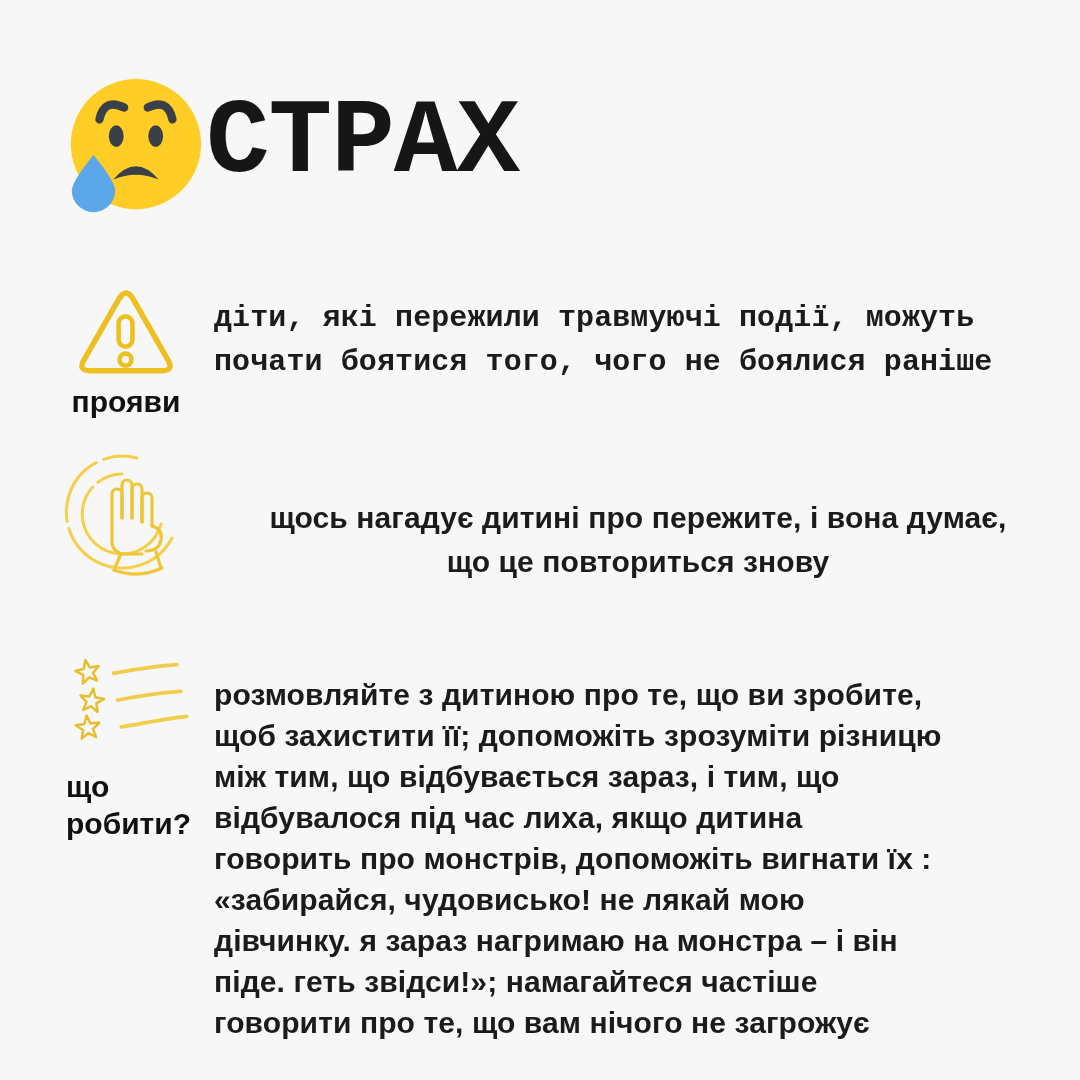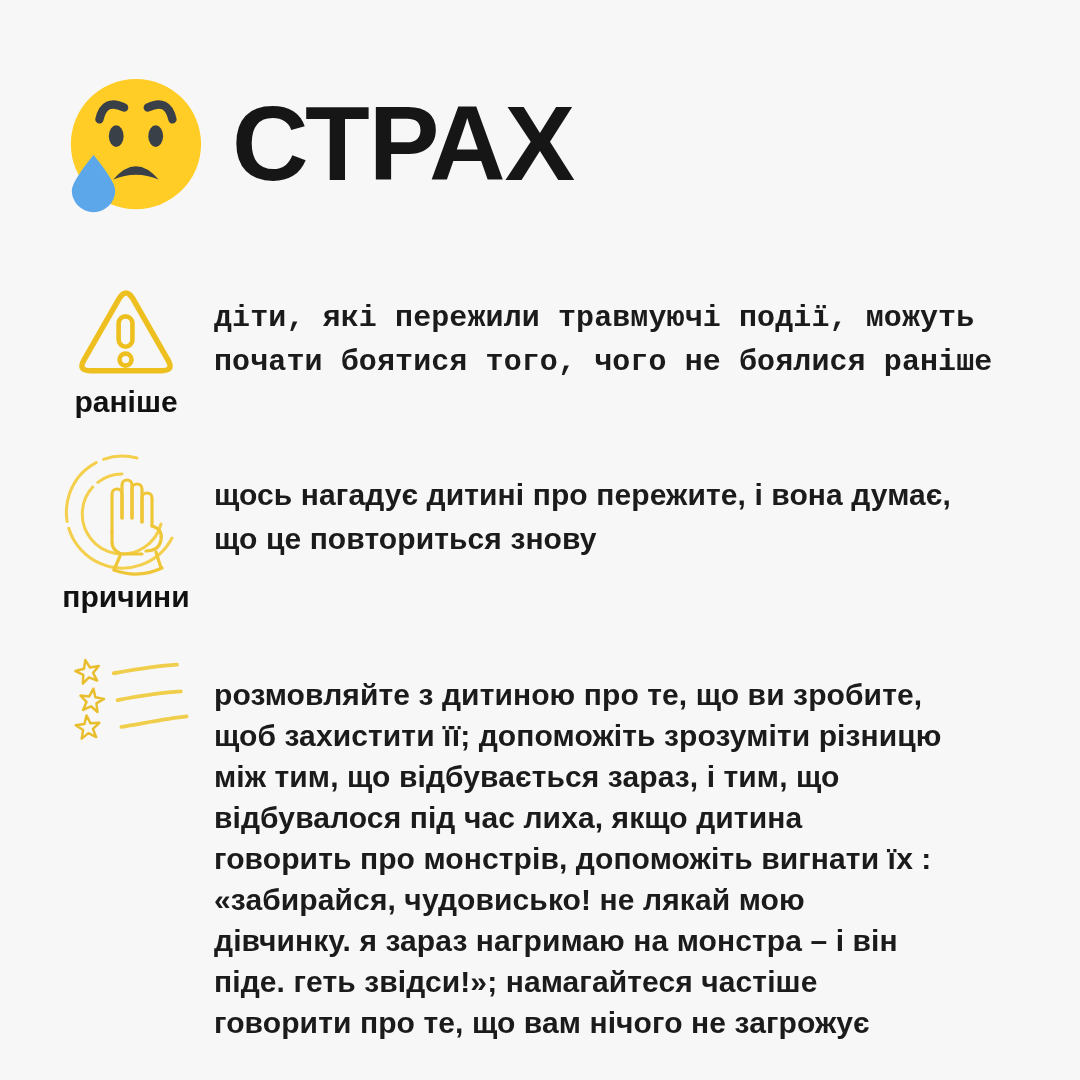--- a/index.html
+++ b/index.html
@@ -14,21 +14,21 @@
     color: #1b1b1b;
   }
 
   
   .header {
     position: absolute;
     top: 74px;
     left: 58px;
     display: flex;
     align-items: center;
-    gap: 26px;
+    font-family: Liberation Mono, monospace;
   }
   .emoji-svg { width: 148px; height: 148px; flex-shrink: 0; }
   .page-title {
     margin: 0;
     font-size: 106px;
     font-weight: 700;
     line-height: 1;
     letter-spacing: -1px;
     color: #161616;
     padding-bottom: 10px;
@@ -65,21 +65,21 @@
     color: #1b1b1b;
     white-space: pre-line;
     letter-spacing: 0.1px;
   }
 
   .row-manifestations { top: 286px; }
   .row-manifestations .body-text { top: 10px; line-height: 44px; font-family: Liberation Mono, monospace; }
   .row-manifestations .section-label { margin-top: 5px; }
 
   .row-causes { top: 452px; }
-  .row-causes .body-text { top: 21px; line-height: 44px; }
+  .row-causes .body-text { top: 44px; line-height: 44px; text-align: center; }
   .row-causes .section-label { margin-top: 2px; }
 
   .row-todo { top: 656px; }
   .row-todo .body-text { top: 18px; line-height: 41px; }
   .row-todo .icon-col { align-items: flex-start; padding-left: 8px; }
   .row-todo .section-label { margin-top: 20px; text-align: left; }
 
   .icon-svg { display: block; }
 </style>
 </head>
@@ -100,21 +100,21 @@
     <h1 class="page-title">СТРАХ</h1>
   </div>
 
   <section class="row row-manifestations">
     <div class="icon-col">
       <svg class="icon-svg" width="112" height="92" viewBox="0 0 112 100" aria-hidden="true">
         <path d="M49,13 q7,-11 14,0 l39,68 q6,11 -7,11 H17 q-13,0 -7,-11 Z" fill="none" stroke="#EEC01F" stroke-width="6" stroke-linejoin="round"></path>
         <rect x="48" y="33" width="15" height="33" rx="7.5" fill="none" stroke="#EEC01F" stroke-width="5"></rect>
         <circle cx="55.5" cy="80" r="6.5" fill="none" stroke="#EEC01F" stroke-width="5"></circle>
       </svg>
-      <div class="section-label">раніше</div>
+      <div class="section-label">прояви</div>
     </div>
     <div class="body-text">діти, які пережили травмуючі події, можуть
 почати боятися того, чого не боялися раніше</div>
   </section>
 
   <section class="row row-causes">
     <div class="icon-col">
       <svg class="icon-svg" width="124" height="124" viewBox="0 0 124 124" aria-hidden="true">
         <g fill="none" stroke="#F4CF4C" stroke-width="3" stroke-linecap="round">
           <path d="M73,6 A56,56 0 1 0 108,86" stroke-dasharray="34 8 70 7 220"></path>
@@ -125,40 +125,41 @@
           <path d="M58,66 V33 a5,5 0 0 1 10,0 v33"></path>
           <path d="M68,66 V37 a5,5 0 0 1 10,0 v33"></path>
           <path d="M78,70 V46 a5,5 0 0 1 10,0 v28"></path>
           <path d="M88,74 q11,3 9,14 q-2,11 -15,11"></path>
           <path d="M48,80 v10 a12,12 0 0 0 12,12 h18"></path>
           <path d="M56,104 l-6,14"></path>
           <path d="M92,100 l5,16"></path>
           <path d="M50,118 q24,9 48,-2"></path>
         </g>
       </svg>
-      <div class="section-label">причини</div>
     </div>
     <div class="body-text">щось нагадує дитині про пережите, і вона думає,
 що це повториться знову</div>
   </section>
 
   <section class="row row-todo">
     <div class="icon-col">
       <svg class="icon-svg" width="130" height="92" viewBox="0 0 132 96" aria-hidden="true">
         <g fill="none" stroke="#E9BE2E" stroke-width="2.6" stroke-linejoin="round">
           <polygon transform="translate(6,2) rotate(-12 15 15)" points="15,2 18.2,10.6 27.4,11 20.2,16.7 22.6,25.5 15,20.5 7.4,25.5 9.8,16.7 2.6,11 11.8,10.6"></polygon>
           <polygon transform="translate(10,32) rotate(8 15 15)" points="15,2 18.2,10.6 27.4,11 20.2,16.7 22.6,25.5 15,20.5 7.4,25.5 9.8,16.7 2.6,11 11.8,10.6"></polygon>
           <polygon transform="translate(6,60) rotate(-6 15 15)" points="15,2 18.2,10.6 27.4,11 20.2,16.7 22.6,25.5 15,20.5 7.4,25.5 9.8,16.7 2.6,11 11.8,10.6"></polygon>
         </g>
         <g fill="none" stroke="#F0CE4C" stroke-width="4" stroke-linecap="round">
           <path d="M48,18 C70,14 95,10 114,9"></path>
           <path d="M52,46 C74,42 100,38 118,37"></path>
           <path d="M56,74 C80,70 105,65 124,63"></path>
         </g>
       </svg>
+      <div class="section-label">що
+робити?</div>
     </div>
     <div class="body-text">розмовляйте з дитиною про те, що ви зробите,
 щоб захистити її; допоможіть зрозуміти різницю
 між тим, що відбувається зараз, і тим, що
 відбувалося під час лиха, якщо дитина
 говорить про монстрів, допоможіть вигнати їх :
 «забирайся, чудовисько! не лякай мою
 дівчинку. я зараз нагримаю на монстра – і він
 піде. геть звідси!»; намагайтеся частіше
 говорити про те, що вам нічого не загрожує</div>

